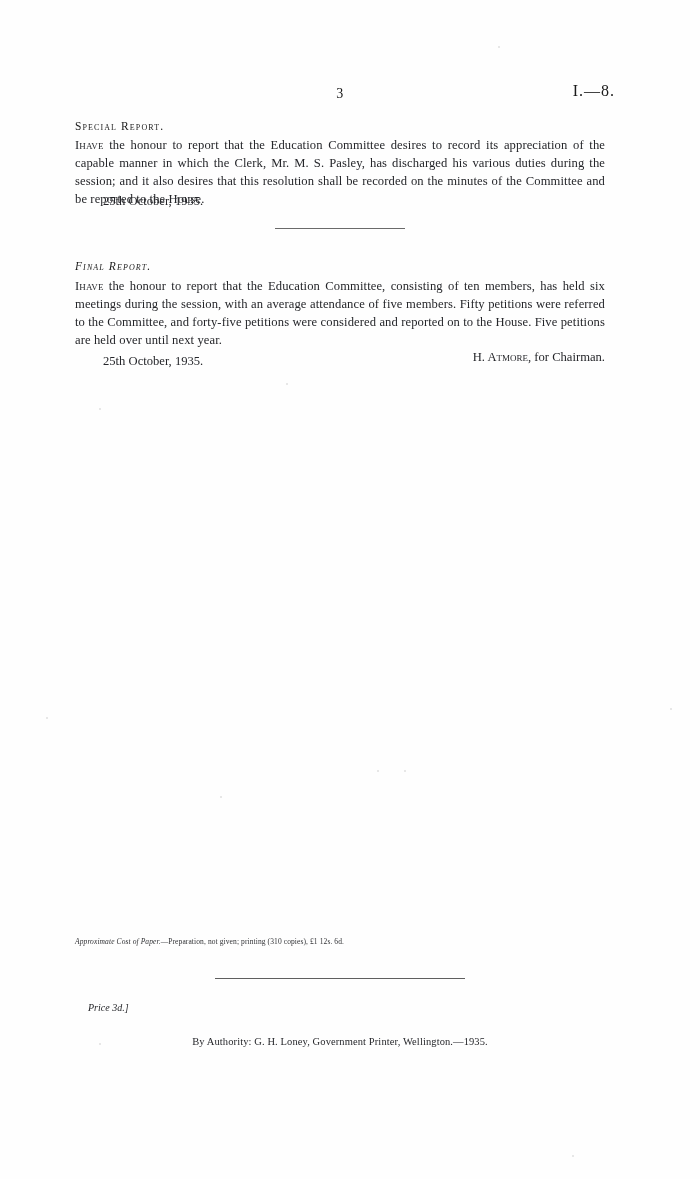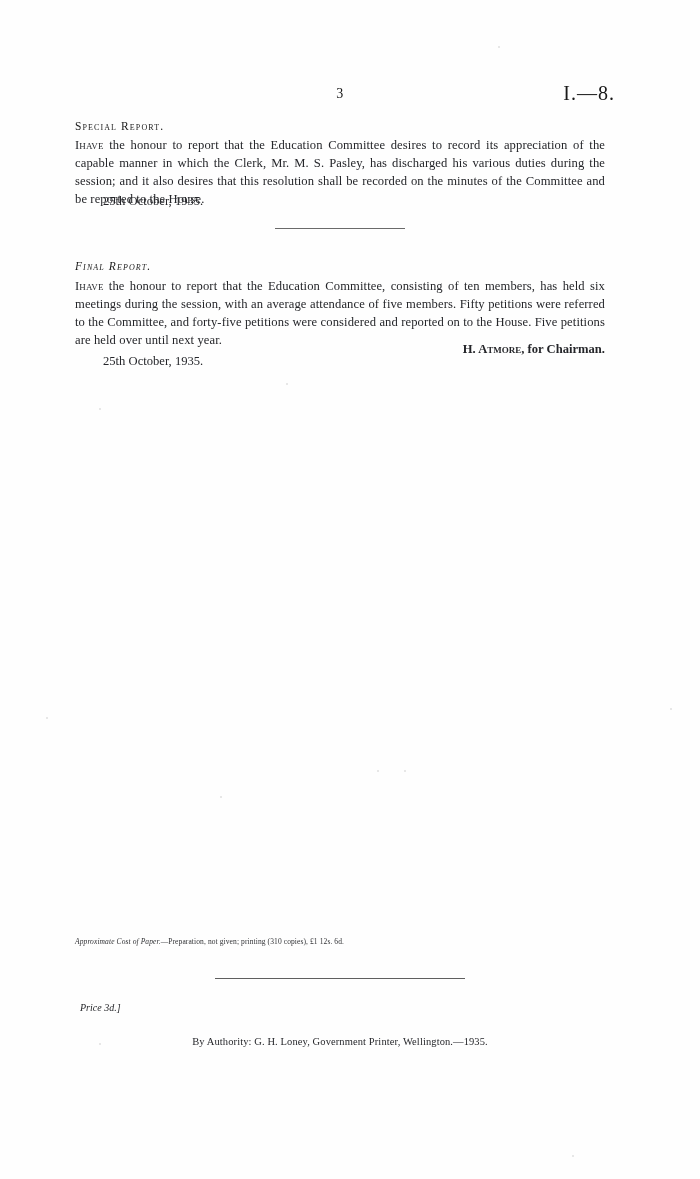--- a/index.html
+++ b/index.html
@@ -41,21 +41,21 @@
     top: 0;
     width: 530px;
     text-align: center;
     font-size: 14px;
     letter-spacing: 0.5px;
   }
   .doc-code {
     position: absolute;
     right: -10px;
     top: -4px;
-    font-size: 20px;
+    font-size: 16px;
     letter-spacing: 1px;
   }
   .section-heading {
     text-align: left;
     font-size: 11.5px;
     letter-spacing: 1.1px;
     font-variant: small-caps;
     text-transform: none;
   }
   .sc {
@@ -69,24 +69,23 @@
     color: #25262a;
   }
   .date-line {
     font-size: 12.6px;
     padding-left: 28px;
     color: #25262a;
   }
   .signature-line {
     font-size: 12.6px;
     text-align: right;
-    margin-top: 0;
+    margin-top: 8px;
     padding-right: 8px;
     color: #25262a;
-    font-weight: bold;
   }
   .rule {
     width: 130px;
     height: 1px;
     background: #6a6a6a;
     margin: 0 auto;
   }
   .sec1-heading { position: absolute; left: 0; top: 120px; width: 530px; }
   .sec1-body    { position: absolute; left: 0; top: 136px; width: 530px; }
   .sec1-date    { position: absolute; left: 0; top: 194px; width: 530px; }
@@ -120,21 +119,21 @@
     left: 0;
     top: 1036px;
     width: 530px;
     text-align: center;
     font-size: 10.5px;
     color: #26272b;
     letter-spacing: 0.1px;
   }
   .footer-price {
     position: absolute;
-    left: 5px;
+    left: 13px;
     top: 1002px;
     font-size: 10px;
     font-style: italic;
     color: #26272b;
     text-align: right;
   }
   .speck {
     position: absolute;
     background: #c8c8c8;
     width: 2px;

